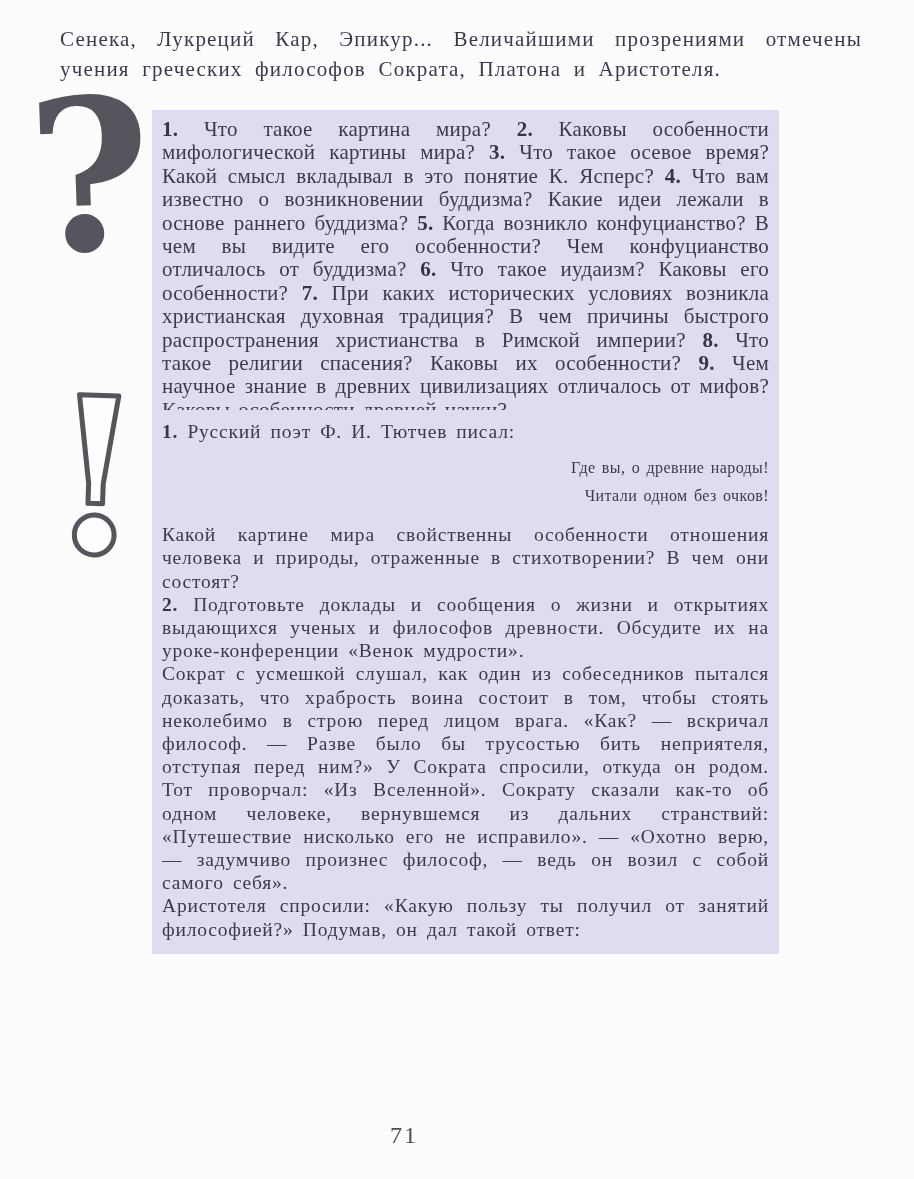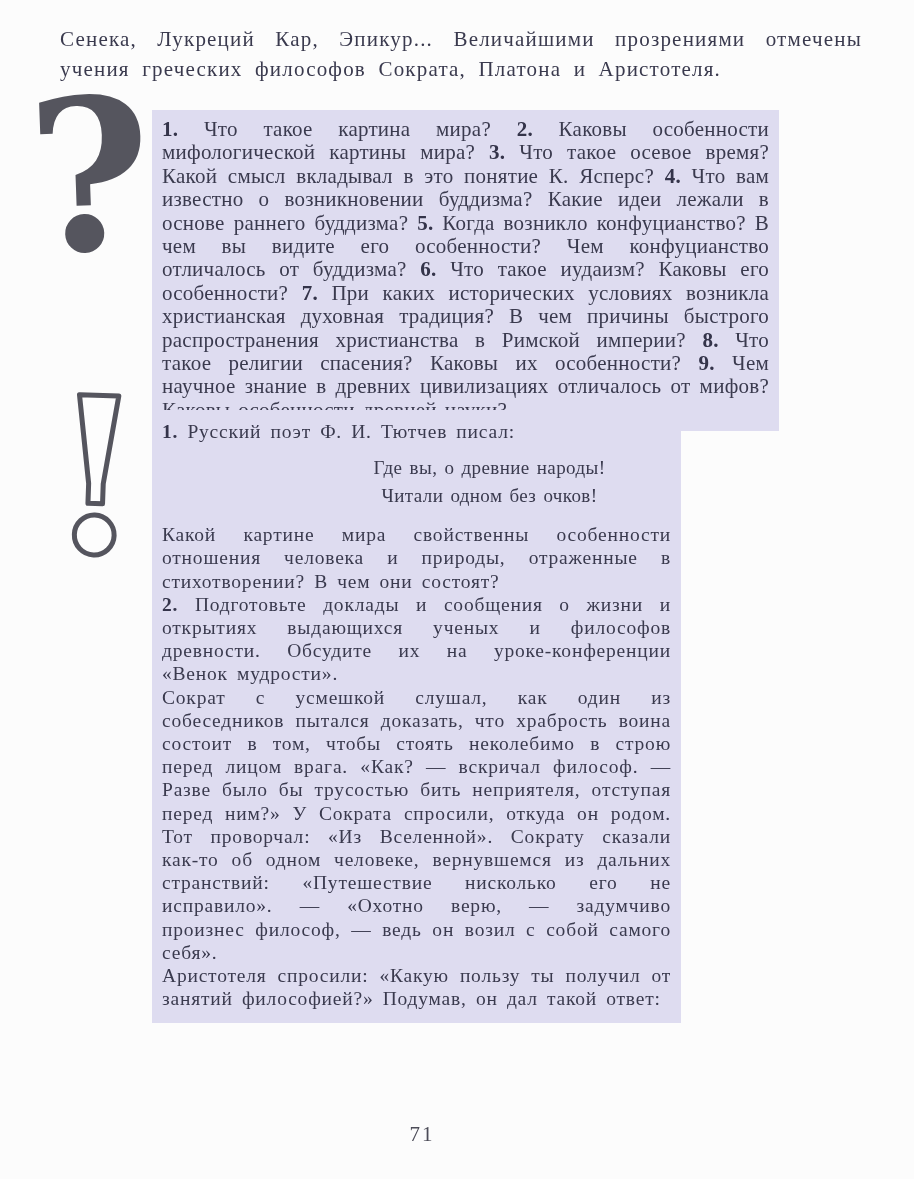--- a/index.html
+++ b/index.html
@@ -25,36 +25,36 @@
   .qblock {
     position:absolute; left:152px; top:110px; width:627px; box-sizing:border-box;
     padding:8px 10px 9px;
     background:#dedcf0;
     font-size:21px; line-height:23.4px;
     text-align:justify; letter-spacing:0.25px; word-spacing:2.5px;
   }
   .qblock b, .tblock b { font-weight:bold; color:#34344a; }
   
   .tblock {
-    position:absolute; left:152px; top:410px; width:529px; box-sizing:border-box;
+    position:absolute; left:152px; top:410px; width:627px; box-sizing:border-box;
     padding:10px 10px 13px;
     background:#dedcf0;
     font-size:19.5px; line-height:23.2px;
     text-align:justify; letter-spacing:0.8px; word-spacing:3.5px;
   }
   .tblock p { margin:0; }
   .t-head { text-align:left; }
   .poem {
     margin:11px 0 13px 146px;
-    font-size:19px; line-height:28px;
-    text-align:center; letter-spacing:0.4px; word-spacing:2px;
+    font-size:16px; line-height:28px;
+    text-align:right; letter-spacing:0.4px; word-spacing:2px;
   }
   .pagenum {
     position:absolute; left:390px; top:1122px; width:64px;
-    text-align:center; font-size:21px; letter-spacing:2px; color:#4c4c58;
+    font-size:24px; letter-spacing:2px; color:#4c4c58;
   }
 </style>
 </head>
 <body>
 
 <div class="page">
 
   <p class="intro">Сенека, Лукреций Кар, Эпикур... Величайшими прозрениями отмечены учения греческих философов Сократа, Платона и Аристотеля.</p>
 
   <div class="qicon">

